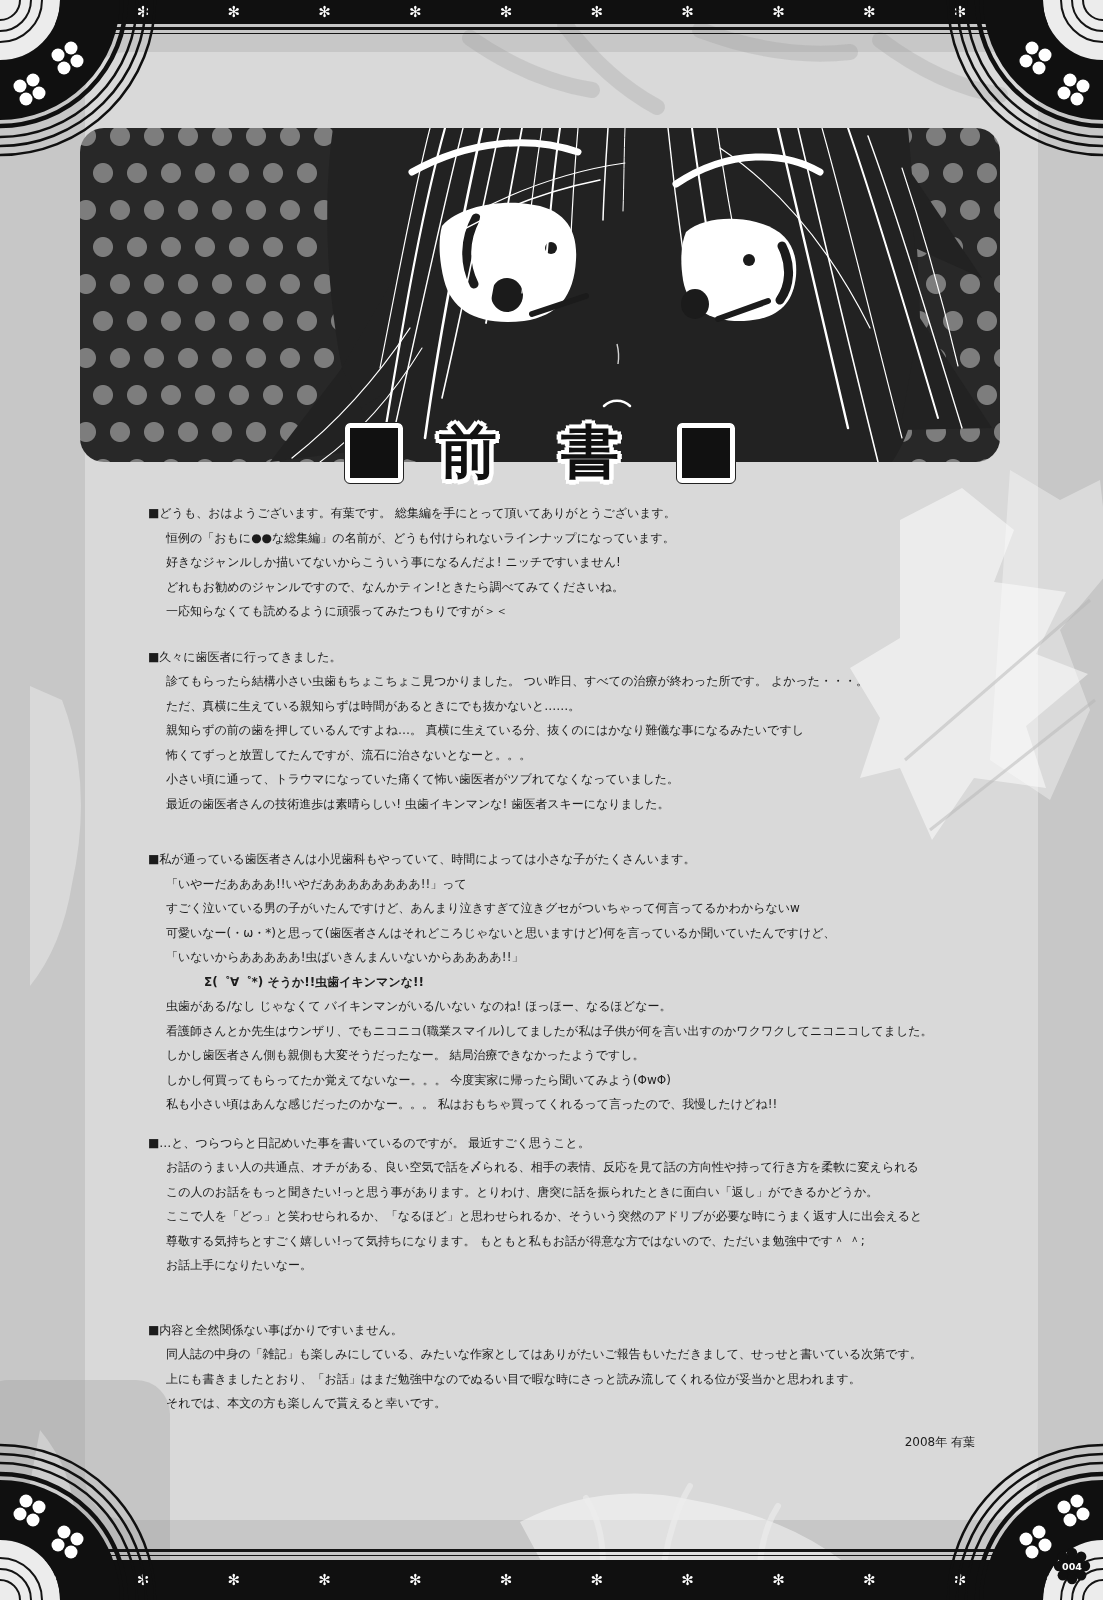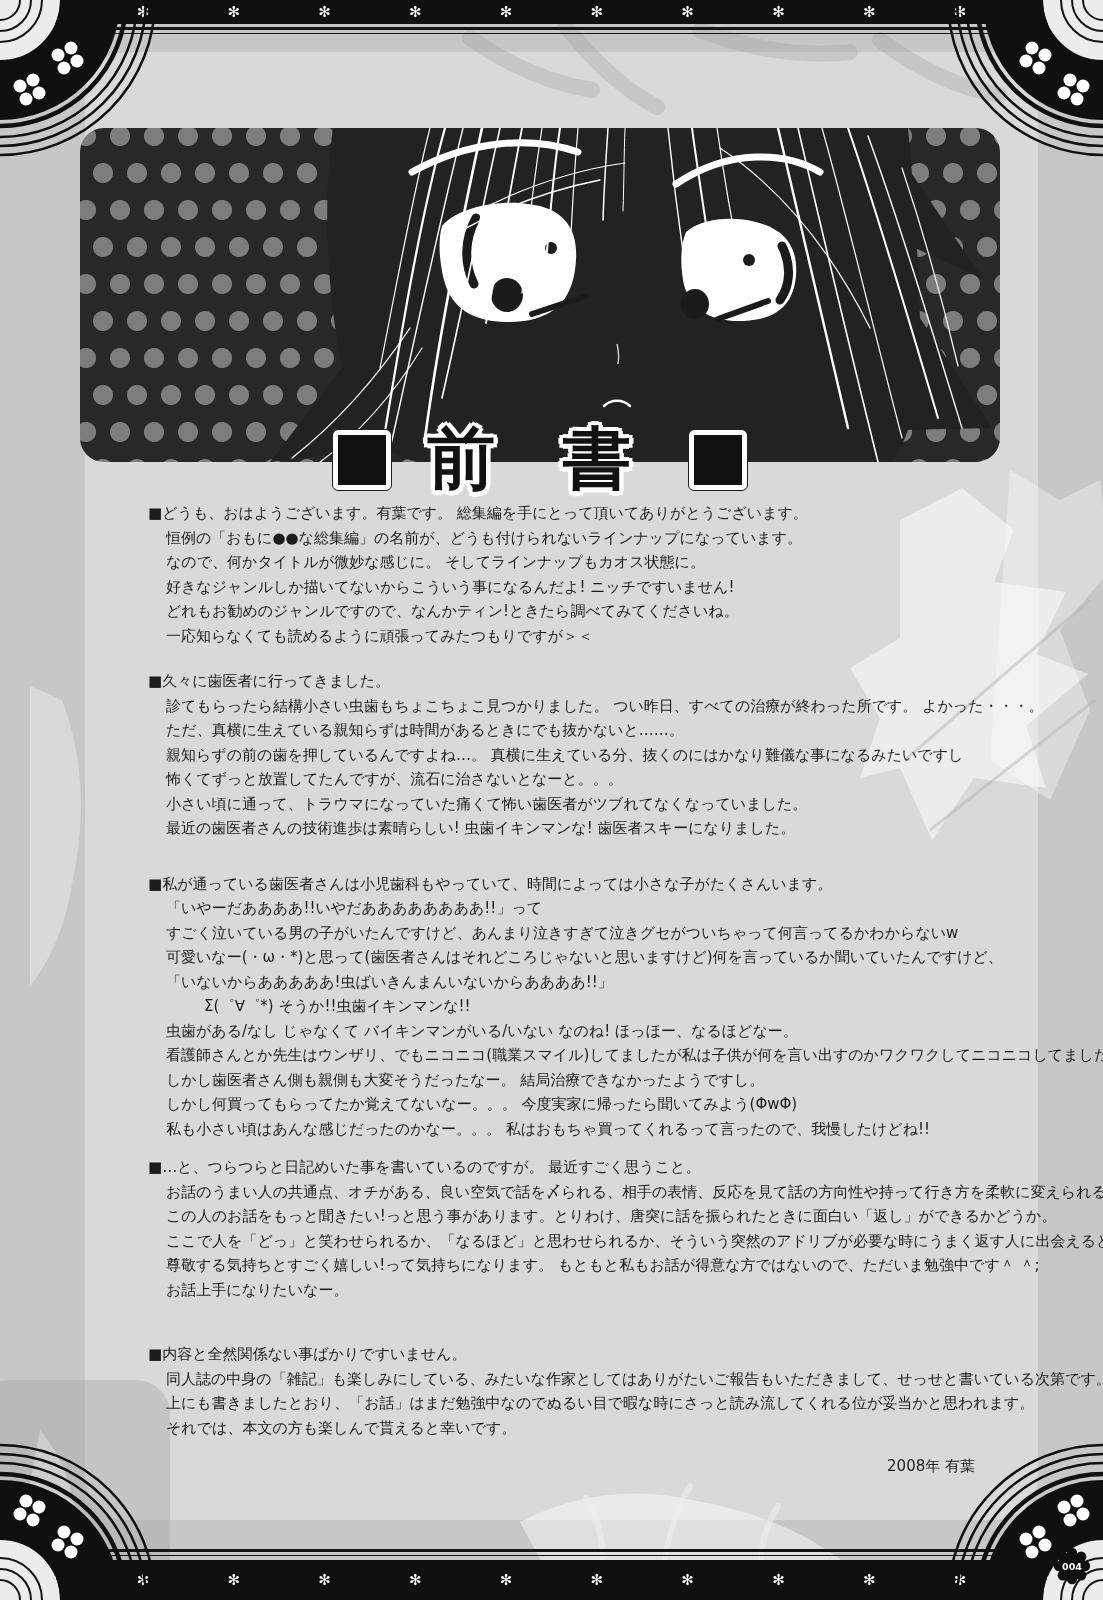--- a/index.html
+++ b/index.html
@@ -45,37 +45,37 @@
   
   .title-row{
     position:absolute; left:80px; top:414px; width:920px; z-index:5;
     display:flex; justify-content:center; align-items:center; gap:36px;
   }
   .tsq{
     width:48px; height:50px; background:#111; border:5px solid #fff;
     border-radius:5px; outline:1.5px solid #222; font-size:0; overflow:hidden; color:rgba(0,0,0,0);
   }
   .ttl{
-    font-size:68px; font-weight:bold; color:#111; letter-spacing:22px; white-space:nowrap;
+    font-size:58px; font-weight:bold; color:#111; letter-spacing:22px; white-space:nowrap;
     text-shadow:-3.5px -3.5px 0 #fff, 3.5px -3.5px 0 #fff, -3.5px 3.5px 0 #fff, 3.5px 3.5px 0 #fff,
                 0 -4.5px 0 #fff, 0 4.5px 0 #fff, -4.5px 0 0 #fff, 4.5px 0 0 #fff;
   }
 
   
   .body-text{
     position:absolute; left:148px; top:501px; width:885px; z-index:5;
-    color:#1c1c1c; font-size:15px; line-height:24.5px;
+    color:#1c1c1c; font-size:12px; line-height:24.5px;
   }
   .para{ margin:0 0 14px 0; }
   .para:nth-child(1){ margin-bottom:21px; }
   .para:nth-child(2){ margin-bottom:31px; }
   .para:nth-child(4){ margin-bottom:40px; }
   .line{ white-space:nowrap; }
   .ind1{ padding-left:18px; }
-  .ind2{ padding-left:56px; }
+  .ind2{ padding-left:56px;font-weight:bold; }
   .signature{ text-align:right; padding-right:58px; }
 
   
   .badge{ position:absolute; left:1052px; top:1546px; width:40px; height:40px; z-index:6; }
 </style>
 </head>
 <body>
 
 <div class="page">
 
@@ -319,21 +319,20 @@
     <div class="tsq">■</div>
     <div class="ttl">前 書</div>
     <div class="tsq">■</div>
   </div>
 
   <div class="body-text">
     <div id="paras">
         <div class="para">
           <div class="line">■どうも、おはようございます。有葉です。 総集編を手にとって頂いてありがとうございます。</div>
           <div class="line ind1">恒例の「おもに●●な総集編」の名前が、どうも付けられないラインナップになっています。</div>
-          <div class="line ind1">なので、何かタイトルが微妙な感じに。 そしてラインナップもカオス状態に。</div>
           <div class="line ind1">好きなジャンルしか描いてないからこういう事になるんだよ! ニッチですいません!</div>
           <div class="line ind1">どれもお勧めのジャンルですので、なんかティン!ときたら調べてみてくださいね。</div>
           <div class="line ind1">一応知らなくても読めるように頑張ってみたつもりですが＞＜</div>
         </div>
         <div class="para">
           <div class="line">■久々に歯医者に行ってきました。</div>
           <div class="line ind1">診てもらったら結構小さい虫歯もちょこちょこ見つかりました。 つい昨日、すべての治療が終わった所です。 よかった・・・。</div>
           <div class="line ind1">ただ、真横に生えている親知らずは時間があるときにでも抜かないと……。</div>
           <div class="line ind1">親知らずの前の歯を押しているんですよね…。 真横に生えている分、抜くのにはかなり難儀な事になるみたいですし</div>
           <div class="line ind1">怖くてずっと放置してたんですが、流石に治さないとなーと。。。</div>

